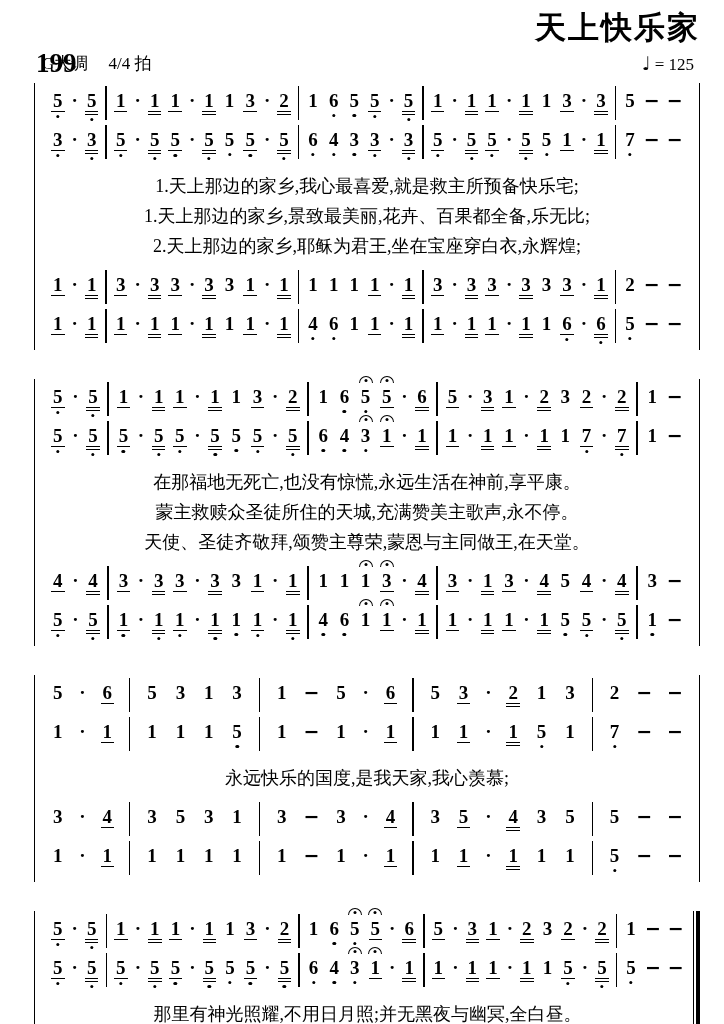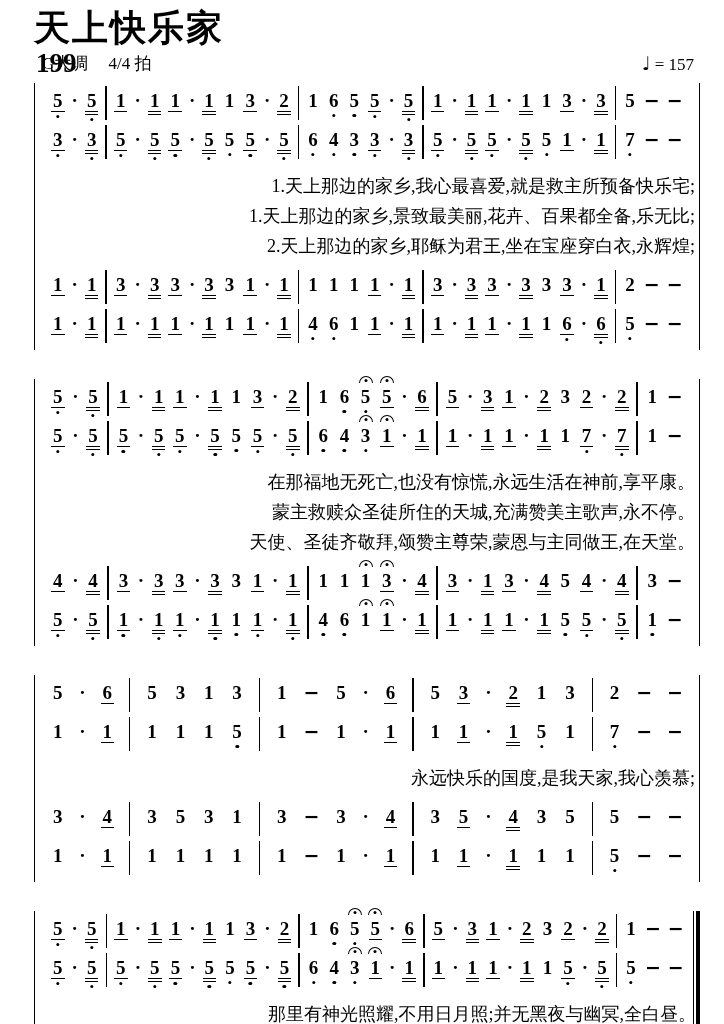--- a/index.html
+++ b/index.html
@@ -2,21 +2,21 @@
 <html><head>
 <meta charset="utf-8">
 <style>
   html,body{margin:0;padding:0;background:#fff;color:#000;width:724px;height:1024px;overflow:hidden;}
   body{font-family:"Liberation Serif","DejaVu Sans",serif;}
   .sheet{padding:6px 24px 0 34px;}
 
   
   .header-row1{position:relative;height:44px;}
   .hymn-number{position:absolute;left:2px;top:2px;font-size:27px;font-weight:bold;margin-top:40px;}
-  .hymn-title{text-align:left;font-size:36px;font-weight:bold;line-height:44px;letter-spacing:2px;}
+  .hymn-title{text-align:right;font-size:31px;font-weight:bold;line-height:44px;letter-spacing:2px;}
   .header-row2{display:flex;justify-content:space-between;align-items:flex-start;font-size:17px;padding:2px 6px 8px 8px;}
   .key-sig{margin-right:16px;}
   .tempo{font-size:17px;}
   .tempo .qnote{font-family:"DejaVu Sans",sans-serif;font-size:19px;}
 
   
   .system{position:relative;border-left:1.5px solid #000;border-right:1.5px solid #000;margin-bottom:29px;padding:3px 0 2px;}
   .system.final{border-right:none;}
   .system.final::before{content:'';position:absolute;top:0;bottom:0;right:6px;width:1.5px;background:#000;}
   .system.final::after{content:'';position:absolute;top:0;bottom:0;right:0;width:4px;background:#000;}
@@ -29,40 +29,40 @@
   .digit.u2{border-bottom:4px double #000;}
   .ndot{line-height:19px;}
   .dash{line-height:19px;font-family:"DejaVu Sans",sans-serif;}
   .bar{width:1.5px;height:34px;margin-top:-5px;background:#000;flex:none;}
   .oct-low{position:absolute;left:50%;bottom:-6px;transform:translateX(-50%);width:3.4px;height:3.4px;background:#000;border-radius:50%;}
   .fermata{position:absolute;top:-11px;left:50%;transform:translateX(-50%);width:14px;height:7px;
            border:1.5px solid #000;border-bottom:none;border-radius:14px 14px 0 0;box-sizing:border-box;}
   .fermata::after{content:'';position:absolute;left:50%;top:2px;transform:translateX(-50%);width:3px;height:3px;background:#000;border-radius:50%;}
 
   .lyrics{margin:7px 0 9px;}
-  .lyric-line{display:flex;justify-content:flex-end;align-items:baseline;font-size:18px;line-height:30px;height:30px;padding:0 4px;}
+  .lyric-line{display:flex;justify-content:center;align-items:baseline;font-size:18px;line-height:30px;height:30px;padding:0 4px;}
   .lyr-tok{white-space:pre;}
 </style>
 </head>
 <body>
 
 <div class="sheet">
   <div class="header">
     <div class="header-row1">
       <span class="hymn-number">199</span>
       <div class="hymn-title">天上快乐家</div>
     </div>
     <div class="header-row2">
       <div class="key-meter">
         <span class="key-sig">G大调</span>
         <span>4/4 拍</span>
       </div>
       <div class="tempo">
         <span class="qnote">♩</span>
-        <span>= 157</span>
+        <span>= 125</span>
       </div>
     </div>
   </div>
   <div id="systems">
       <div class="system">
         <div class="pair">
           <div class="jianpu-line">
             <span class="note"><span class="digit u1">5</span><span class="oct-low"></span></span>
             <span class="ndot">·</span>
             <span class="note"><span class="digit u2">5</span><span class="oct-low"></span></span>

